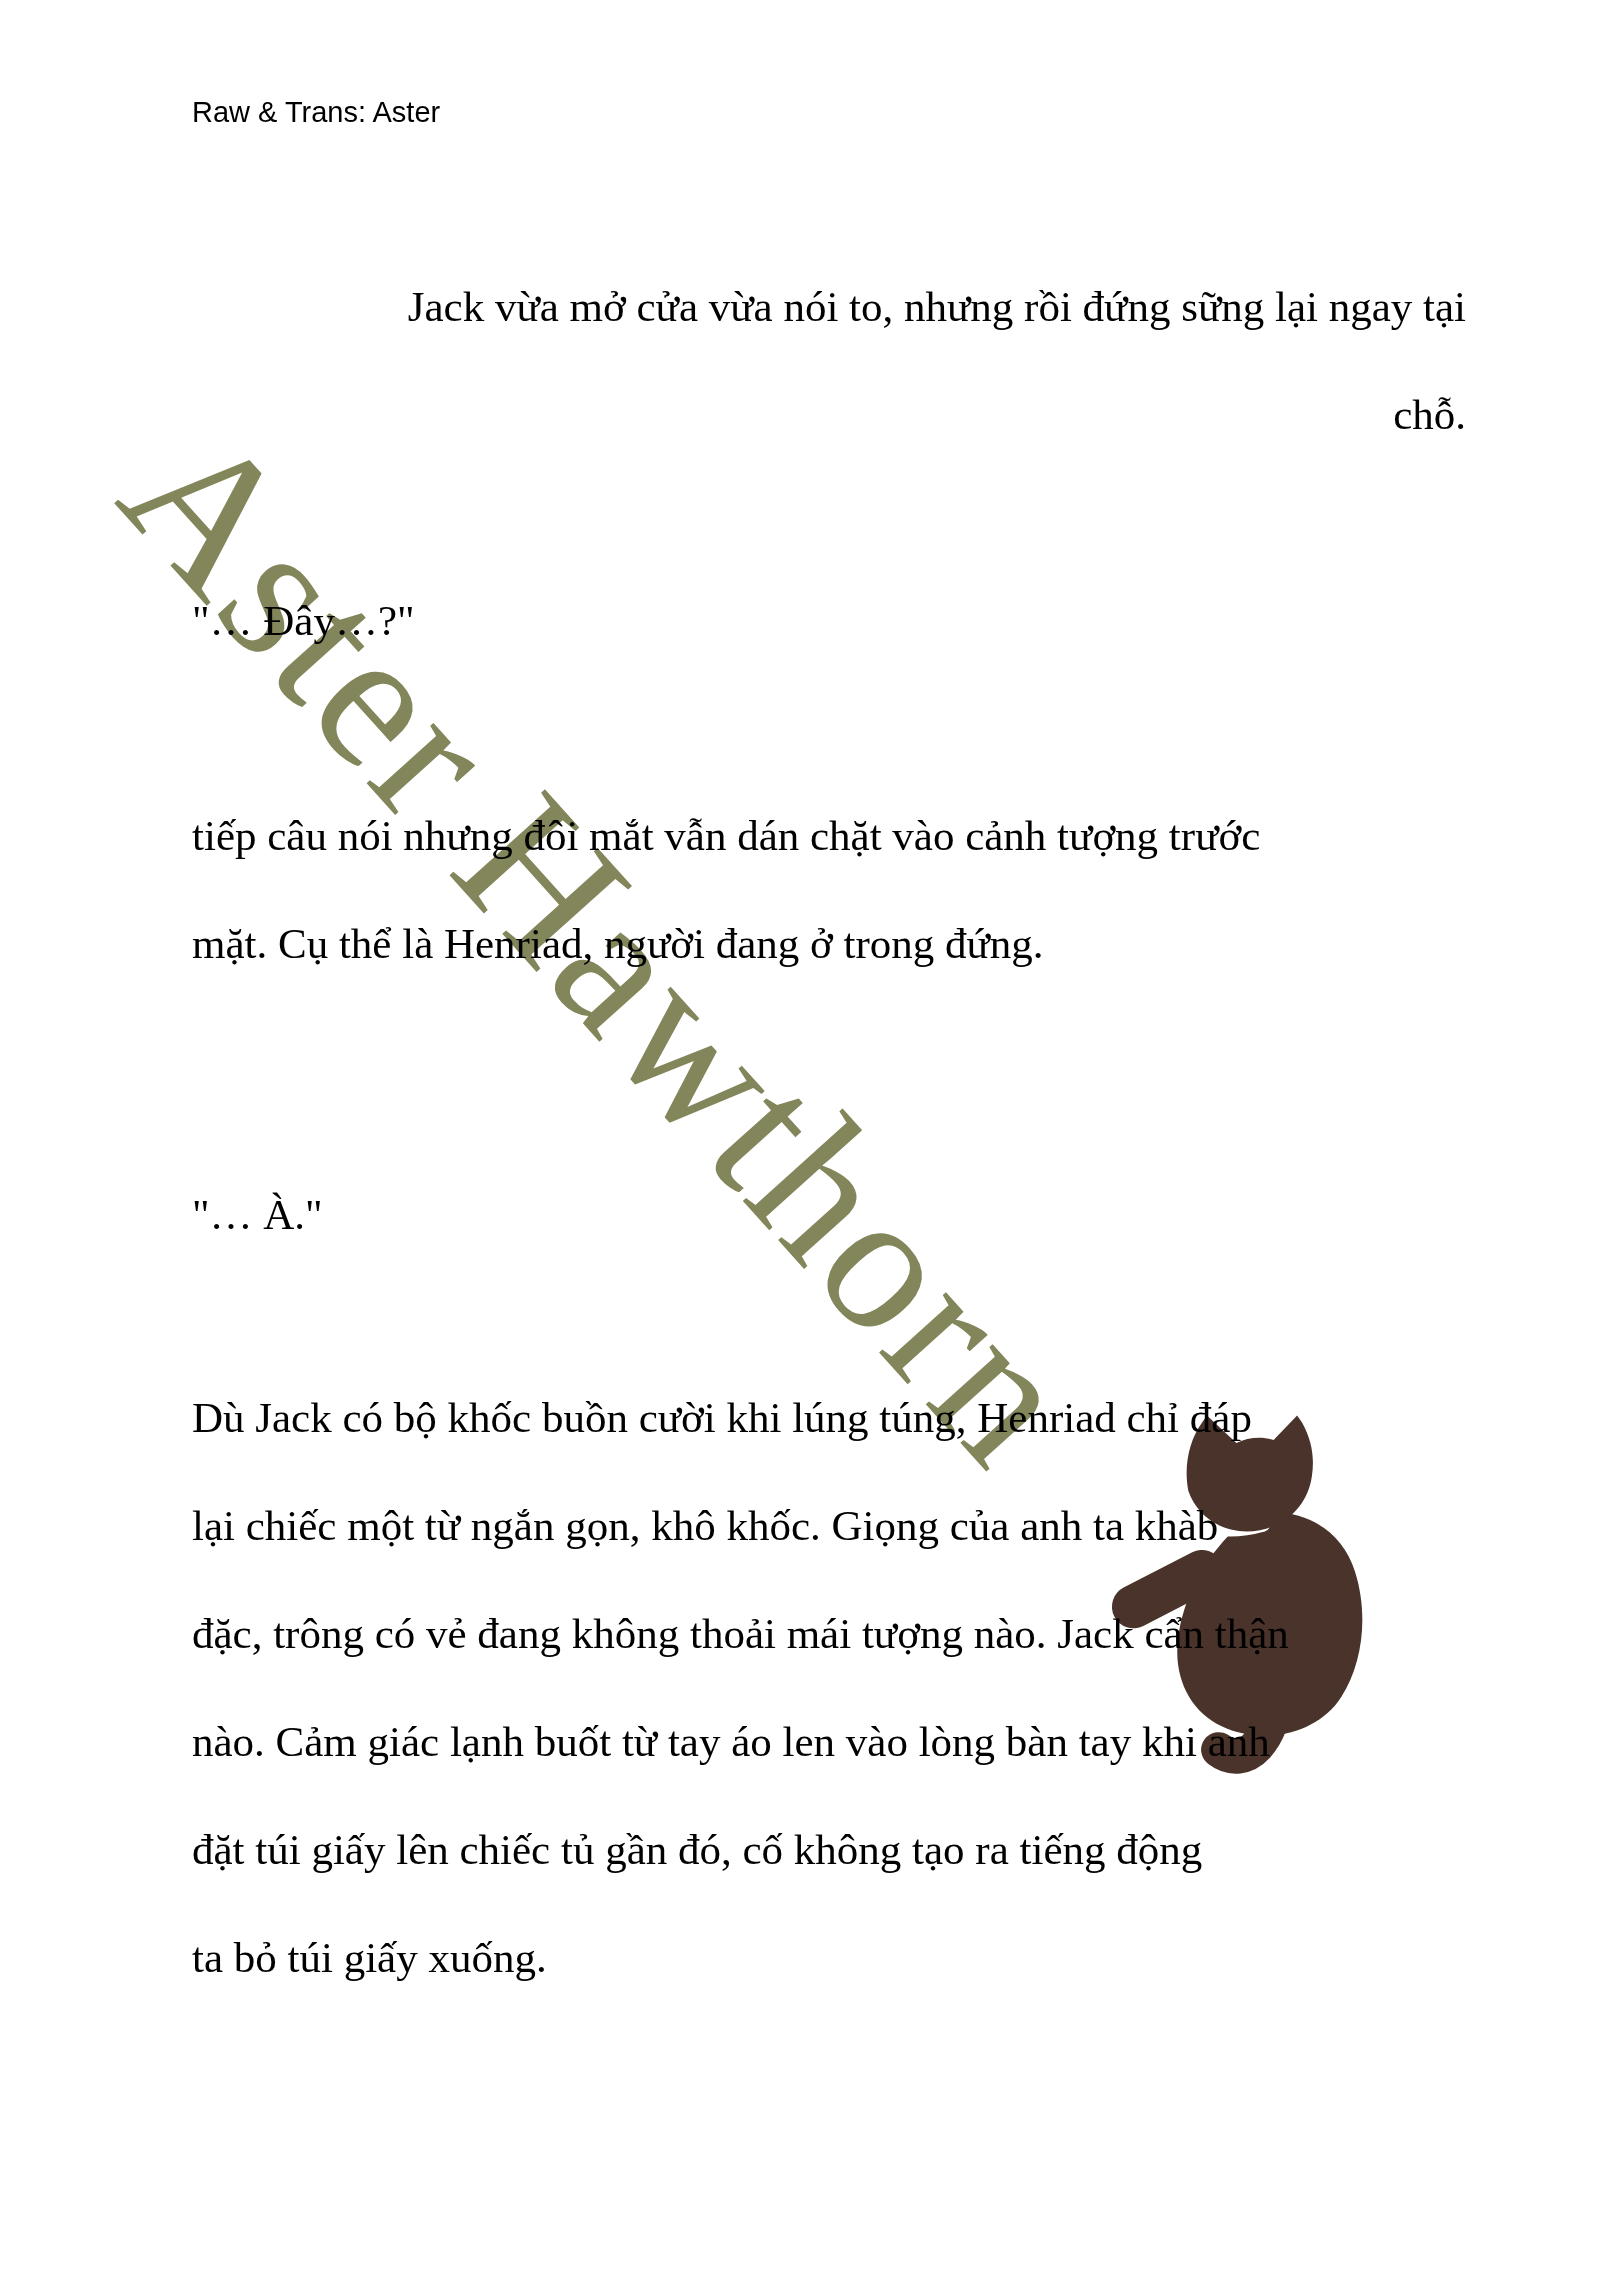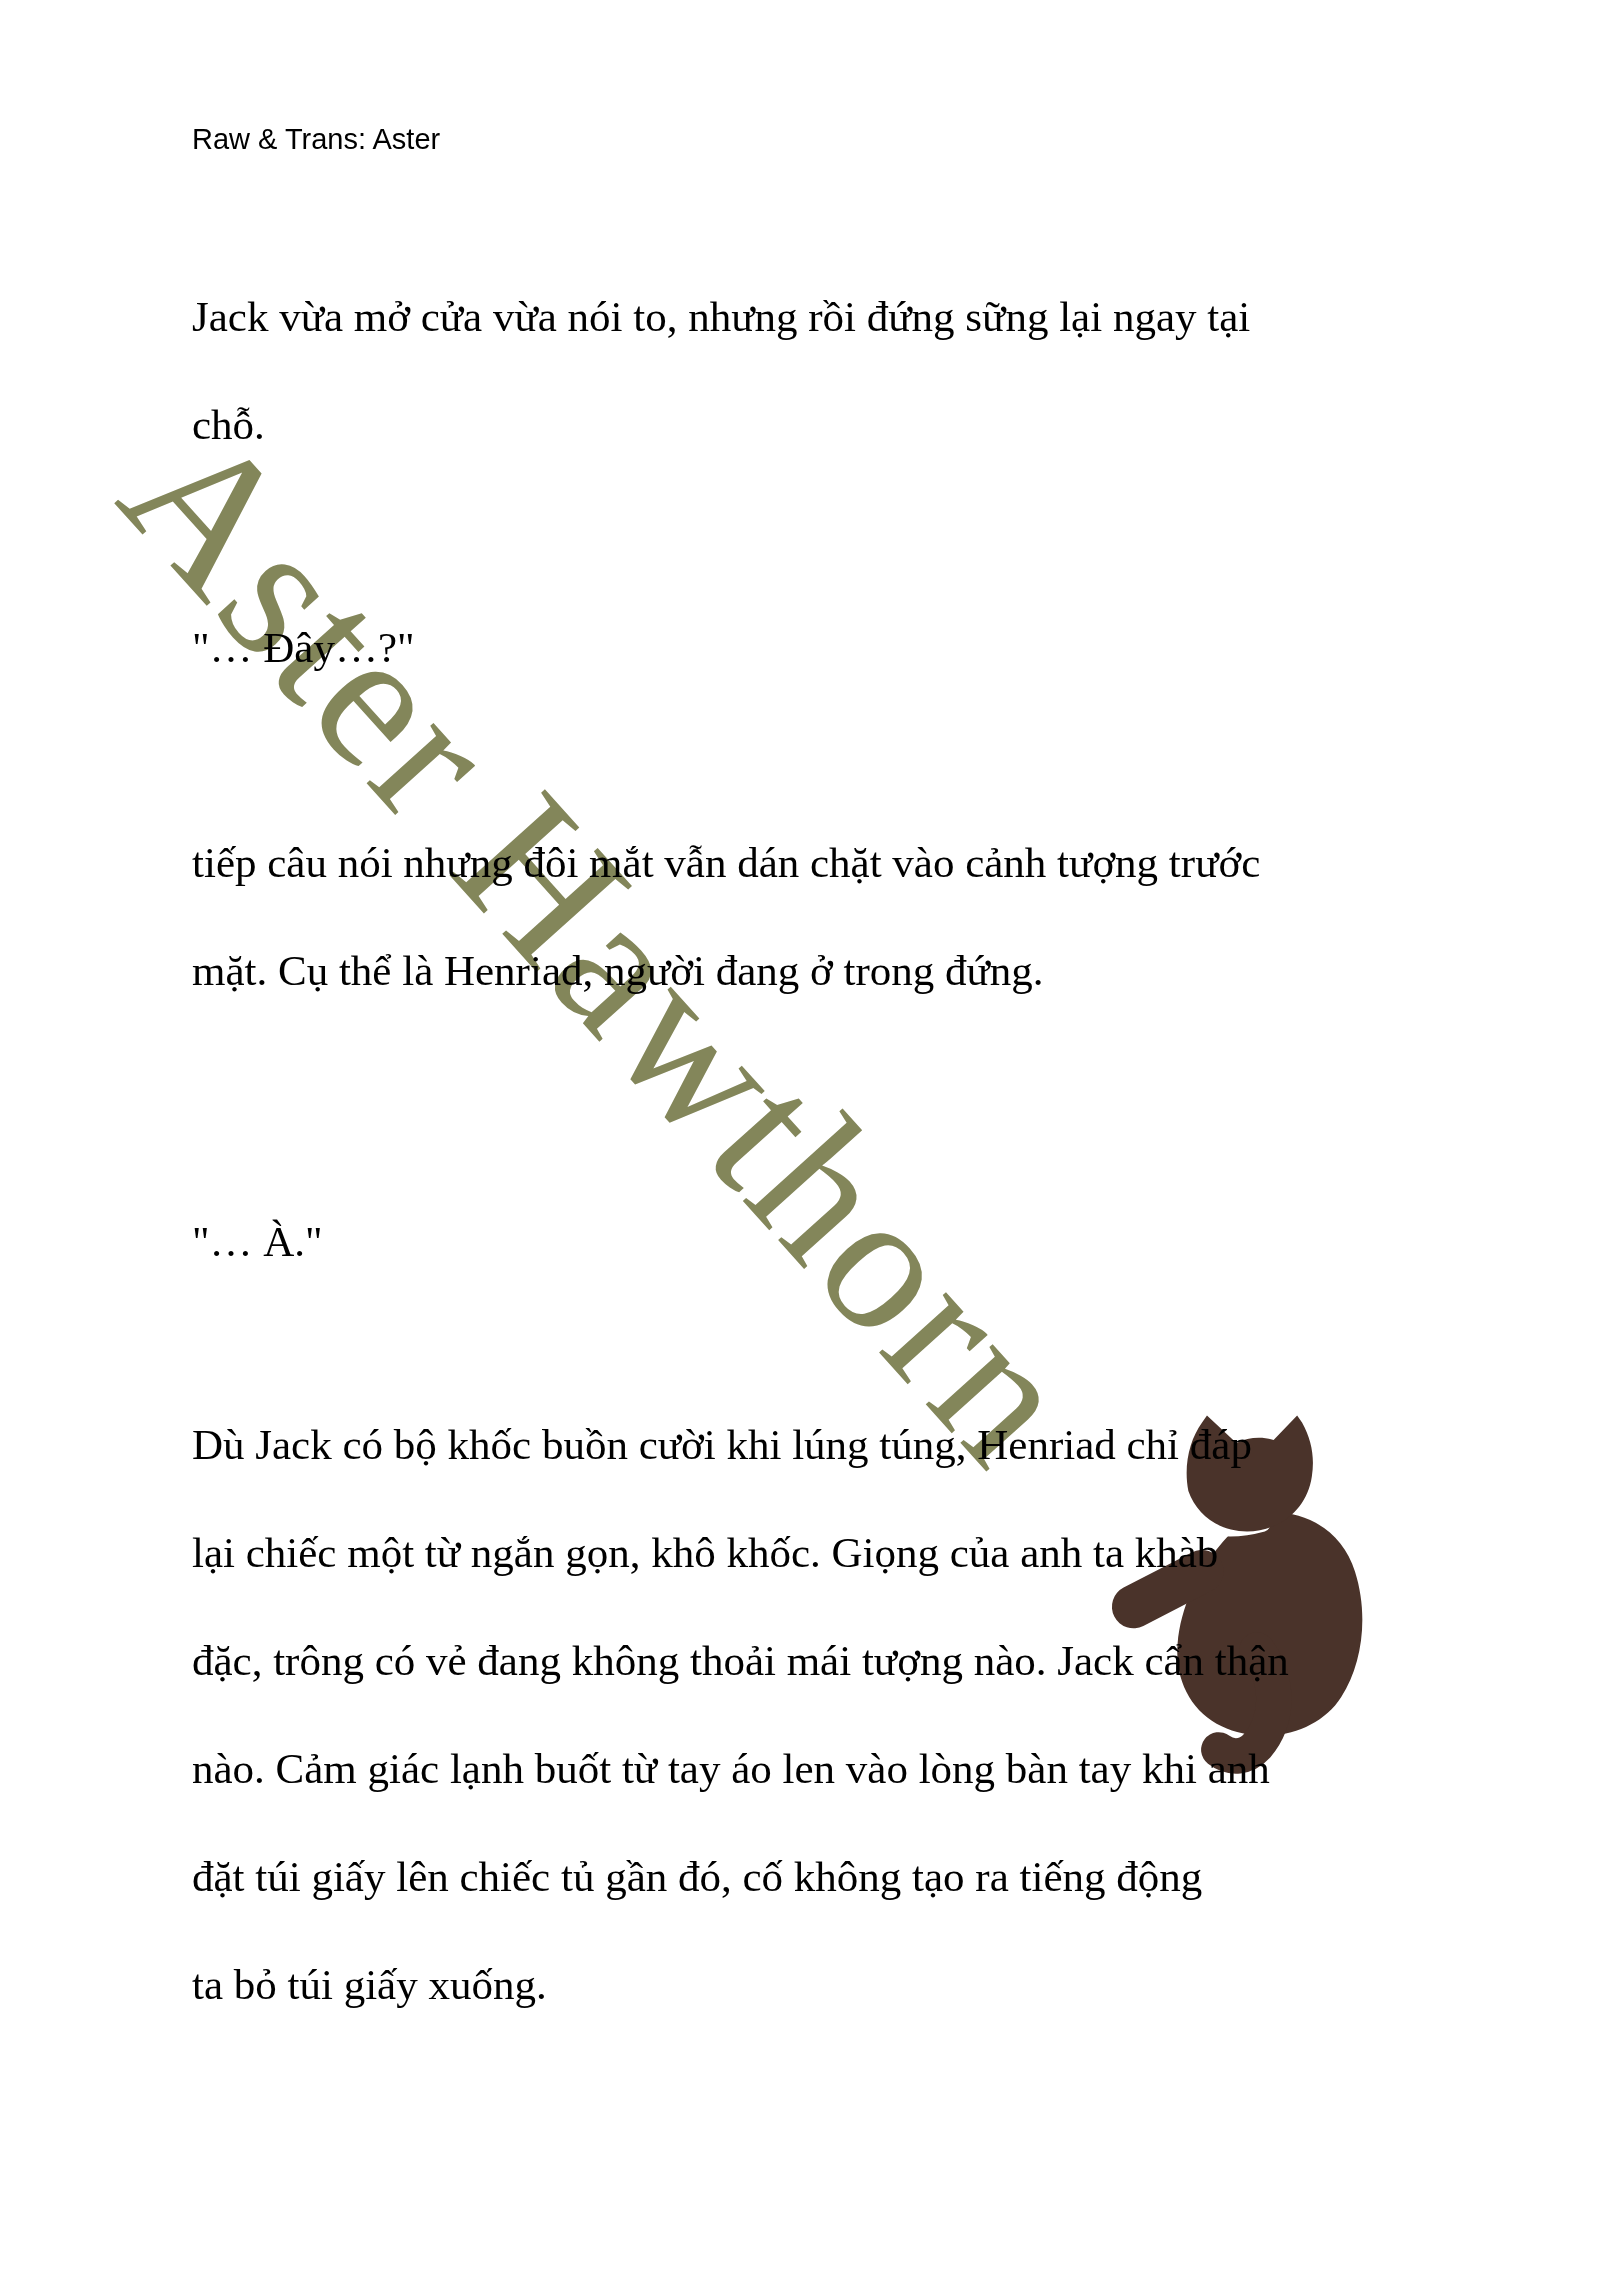--- a/index.html
+++ b/index.html
@@ -30,38 +30,38 @@
     transform-origin:0 0;
     z-index:1;
     line-height:1;
   }
   .cat{
     position:absolute;
     left:1103px;top:1397px;
     width:304px;height:392px;
     z-index:2;
   }
-  .textlayer{position:absolute;inset:0;z-index:3;margin-top:27px;}
+  .textlayer{position:absolute;inset:0;z-index:3;}
   .doc-header{
     position:absolute;
     left:192px;top:94px;
     font-family:"Liberation Sans", sans-serif;
     font-size:29px;
     line-height:37px;
     white-space:nowrap;
   }
   .para{
     position:absolute;
     left:192px;
     width:1274px;
     font-size:43px;
     line-height:108px;
   }
   .para .line{white-space:nowrap;}
-  .p1{top:236px;}
+  .p1{top:253px;text-align:right;}
   .q1{top:567px;}
   .p2{top:782px;}
   .q2{top:1161px;}
   .p3{top:1364px;}
 </style>
 </head>
 <body>
 
 <div class="page">
 

